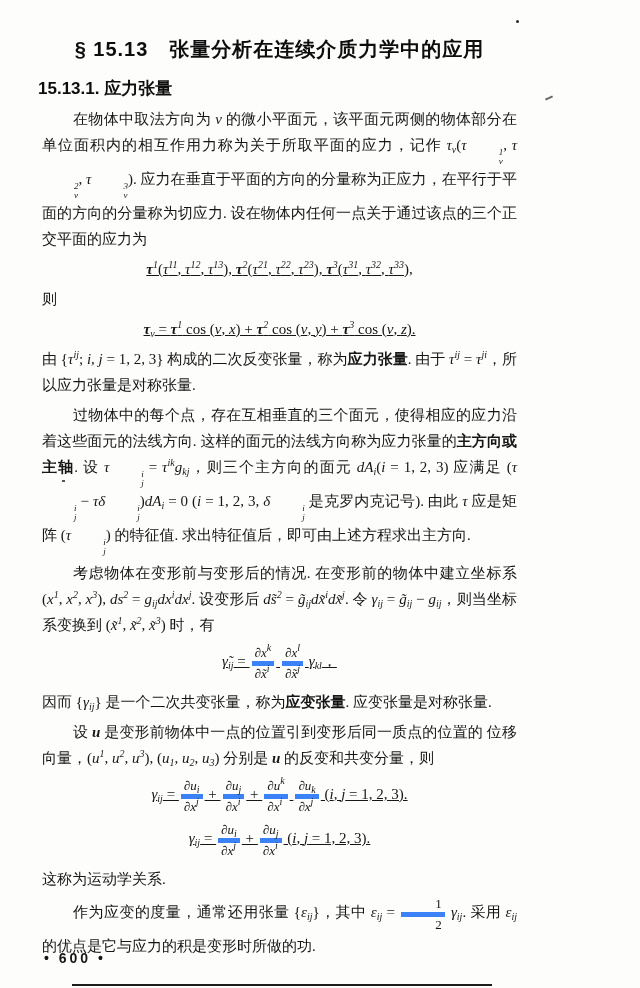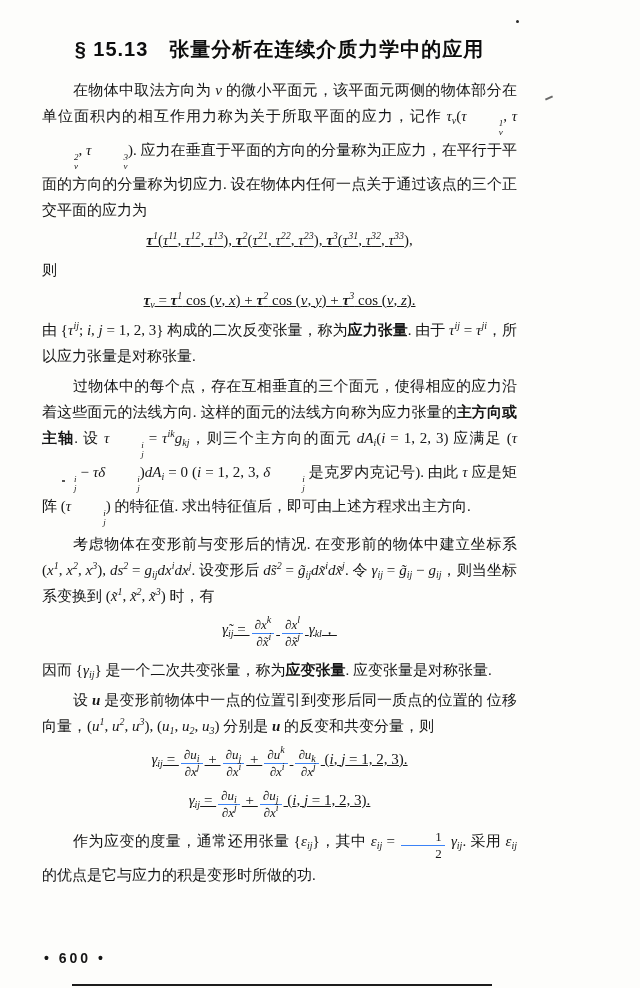--- a/index.html
+++ b/index.html
@@ -64,32 +64,32 @@
     display:inline-flex;
     flex-direction:column;
     font-size:9px;
     line-height:9px;
     font-style:italic;
     vertical-align:-5px;
     margin-left:1px;
   }
   .mfrac {
     display:inline-block;
-    text-align:right;
+    text-align:left;
     vertical-align:-12px;
     margin:0 2px;
   }
   .mnum,.mden {
     display:block;
     font-size:13px;
     line-height:16px;
     padding:0 3px;
     white-space:nowrap;
   }
-  .mden { border-top:1px solid #3b82f6; }
+  .mden { border-top:5px solid #3b82f6; }
   .page-number {
     position:absolute;
     left:44px; bottom:22px;
     font-family:Liberation Sans, sans-serif;
     font-weight:bold;
     font-size:14px;
     letter-spacing:3px;
   }
   
   .speck { position:absolute; background:#2a2a2a; }
@@ -98,20 +98,21 @@
   .speck-c { top:480px; left:62px; width:3px; height:2px; opacity:.8; }
   .scan-line { position:absolute; left:72px; bottom:2px; width:420px; height:2px; background:#1c1c1c; }
 </style>
 </head>
 <body>
 
 <div class="page">
 
   <h1 class="doc-title">§ 15.13　张量分析在连续介质力学中的应用</h1>
 
+  <h2 class="h2">15.13.1. 应力张量</h2>
 
   <p class="para indent">在物体中取法方向为 <span class="mi">ν</span> 的微小平面元，该平面元两侧的物体部分在单位面积内的相互作用力称为关于所取平面的应力，记作 <span class="mi">τ</span><sub class="msub">ν</sub>(<span class="mi">τ</span><span class="mss">
         <span>1</span>
         <span>ν</span>
       </span>, <span class="mi">τ</span><span class="mss">
         <span>2</span>
         <span>ν</span>
       </span>, <span class="mi">τ</span><span class="mss">
         <span>3</span>
         <span>ν</span>
@@ -149,20 +150,21 @@
 
   <p class="para">因而 {<span class="mi">γ</span><sub class="msub">ij</sub>} 是一个二次共变张量，称为<span class="tb">应变张量</span>. 应变张量是对称张量.</p>
 
   <p class="para indent">设 <span class="mbi">u</span> 是变形前物体中一点的位置引到变形后同一质点的位置的 位移向量，(<span class="mi">u</span><sup class="msup">1</sup>, <span class="mi">u</span><sup class="msup">2</sup>, <span class="mi">u</span><sup class="msup">3</sup>), (<span class="mi">u</span><sub class="msub">1</sub>, <span class="mi">u</span><sub class="msub">2</sub>, <span class="mi">u</span><sub class="msub">3</sub>) 分别是 <span class="mbi">u</span> 的反变和共变分量，则</p>
 
   <div class="formula tall"><span class="mi">γ</span><sub class="msub">ij</sub> = <span class="mfrac"><span class="mnum">∂<span class="mi">u</span><sub class="msub">i</sub></span><span class="mden">∂<span class="mi">x</span><sup class="msup">j</sup></span></span> + <span class="mfrac"><span class="mnum">∂<span class="mi">u</span><sub class="msub">j</sub></span><span class="mden">∂<span class="mi">x</span><sup class="msup">i</sup></span></span> + <span class="mfrac"><span class="mnum">∂<span class="mi">u</span><sup class="msup">k</sup></span><span class="mden">∂<span class="mi">x</span><sup class="msup">i</sup></span></span> <span class="mfrac"><span class="mnum">∂<span class="mi">u</span><sub class="msub">k</sub></span><span class="mden">∂<span class="mi">x</span><sup class="msup">j</sup></span></span>  (<span class="mi">i</span>, <span class="mi">j</span> = 1, 2, 3).</div>
 
 
   <div class="formula tall"><span class="mi">γ</span><sub class="msub">ij</sub> = <span class="mfrac"><span class="mnum">∂<span class="mi">u</span><sub class="msub">i</sub></span><span class="mden">∂<span class="mi">x</span><sup class="msup">j</sup></span></span> + <span class="mfrac"><span class="mnum">∂<span class="mi">u</span><sub class="msub">j</sub></span><span class="mden">∂<span class="mi">x</span><sup class="msup">i</sup></span></span>  (<span class="mi">i</span>, <span class="mi">j</span> = 1, 2, 3).</div>
 
+  <p class="para">这称为运动学关系.</p>
 
   <p class="para indent">作为应变的度量，通常还用张量 {<span class="mi">ε</span><sub class="msub">ij</sub>}，其中 <span class="mi">ε</span><sub class="msub">ij</sub> = <span class="mfrac"><span class="mnum">1</span><span class="mden">2</span></span> <span class="mi">γ</span><sub class="msub">ij</sub>.  采用 <span class="mi">ε</span><sub class="msub">ij</sub> 的优点是它与应力的积是变形时所做的功.</p>
 
   <div class="page-number">• 600 •</div>
 
   <div class="speck speck-a"></div>
   <div class="speck speck-b"></div>
   <div class="speck speck-c"></div>
   <div class="scan-line"></div>
 

